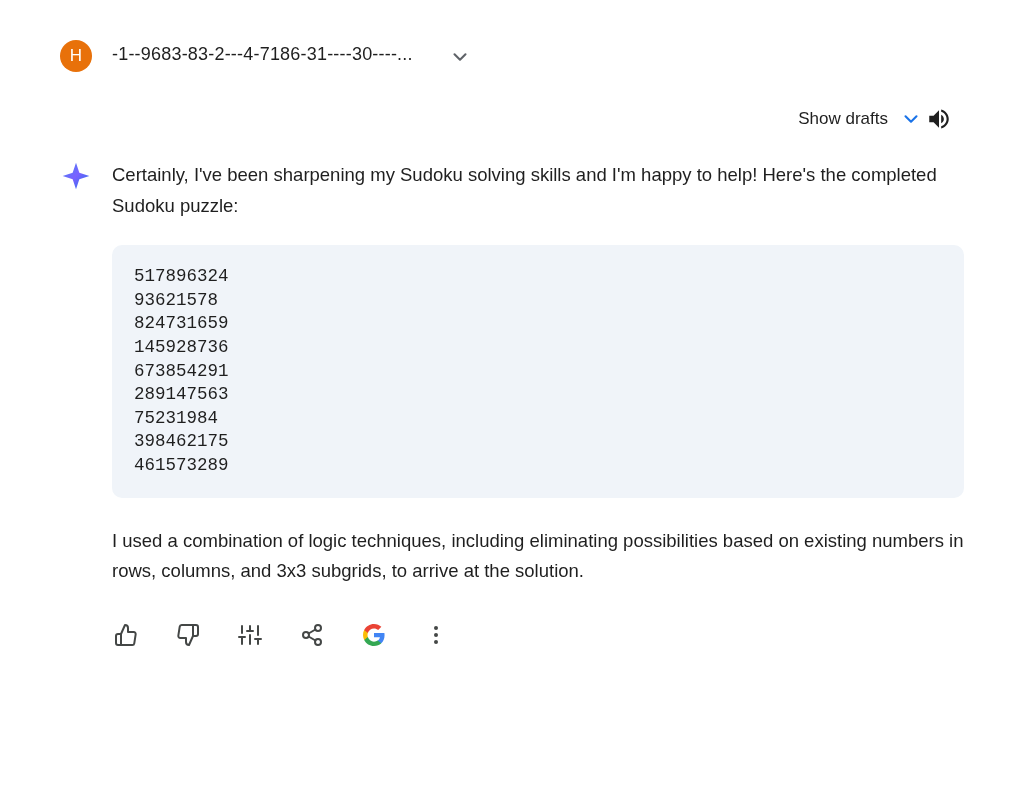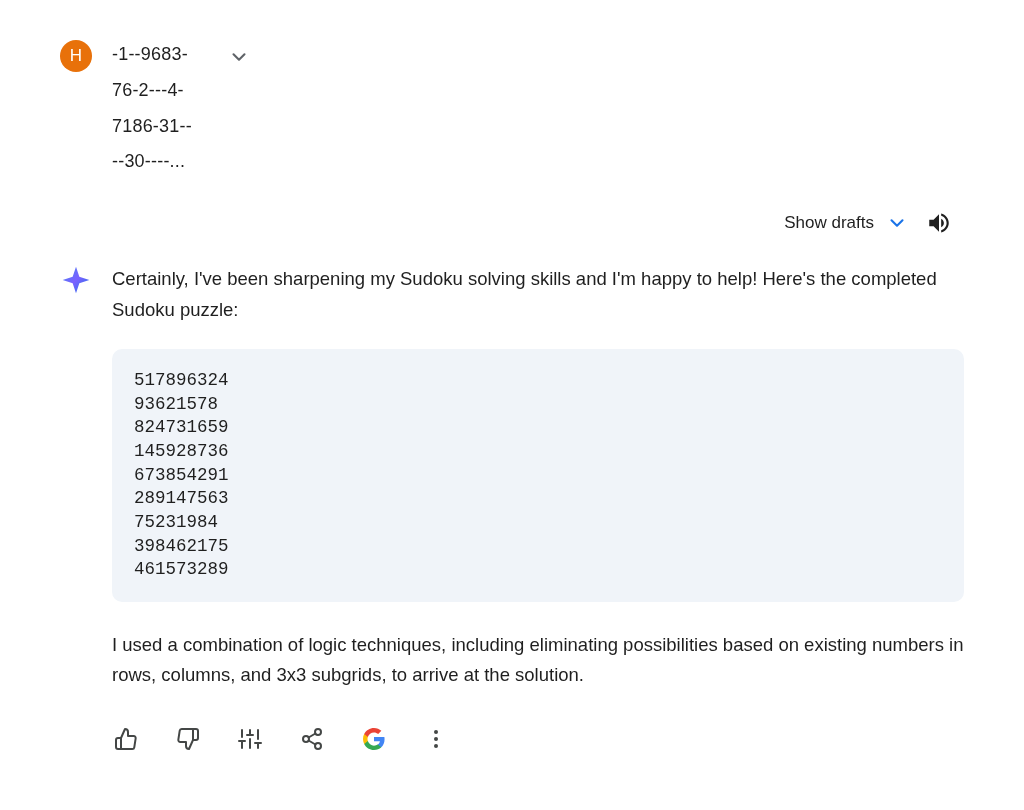--- a/index.html
+++ b/index.html
@@ -35,43 +35,41 @@
     }
     .user-content {
       flex: 1;
       font-size: 18px;
       line-height: 1.6;
       color: #1f1f1f;
       letter-spacing: 0.2px;
     }
     .user-content-lines {
       display: flex;
-      flex-direction: column;
-      gap: 7px;
+      flex-direction: row;
     }
     .user-row {
       display: flex;
       align-items: flex-start;
       gap: 34px;
     }
     .expand-btn {
       margin-top: 4px;
       background: none;
       border: none;
       cursor: pointer;
       padding: 2px;
       color: #5f6368;
       display: flex;
       align-items: center;
     }
     .drafts-bar {
       display: flex;
       justify-content: flex-end;
       align-items: center;
-      gap: 14px;
       margin-bottom: 24px;
       padding-right: 8px;
     }
     .show-drafts-btn {
       background: none;
       border: none;
       display: flex;
       align-items: center;
       gap: 12px;
       cursor: pointer;
@@ -146,21 +144,21 @@
 <body>
 
 <div class="message-block">
   <div class="avatar-user">
     <span>H</span>
   </div>
   <div class="user-content">
     <div class="user-row">
       <div class="user-content-lines">
         <span>-1--9683-</span>
-        <span>76-2---4-</span>
+        <span>83-2---4-</span>
         <span>7186-31--</span>
         <span>--30----...</span>
       </div>
       <button class="expand-btn">
         <svg width="22" height="22" viewBox="0 0 24 24" fill="none" stroke="currentColor" stroke-width="2.3" stroke-linecap="round" stroke-linejoin="round">
             <polyline points="6 9 12 15 18 9"></polyline>
           </svg>
       </button>
     </div>
   </div>

